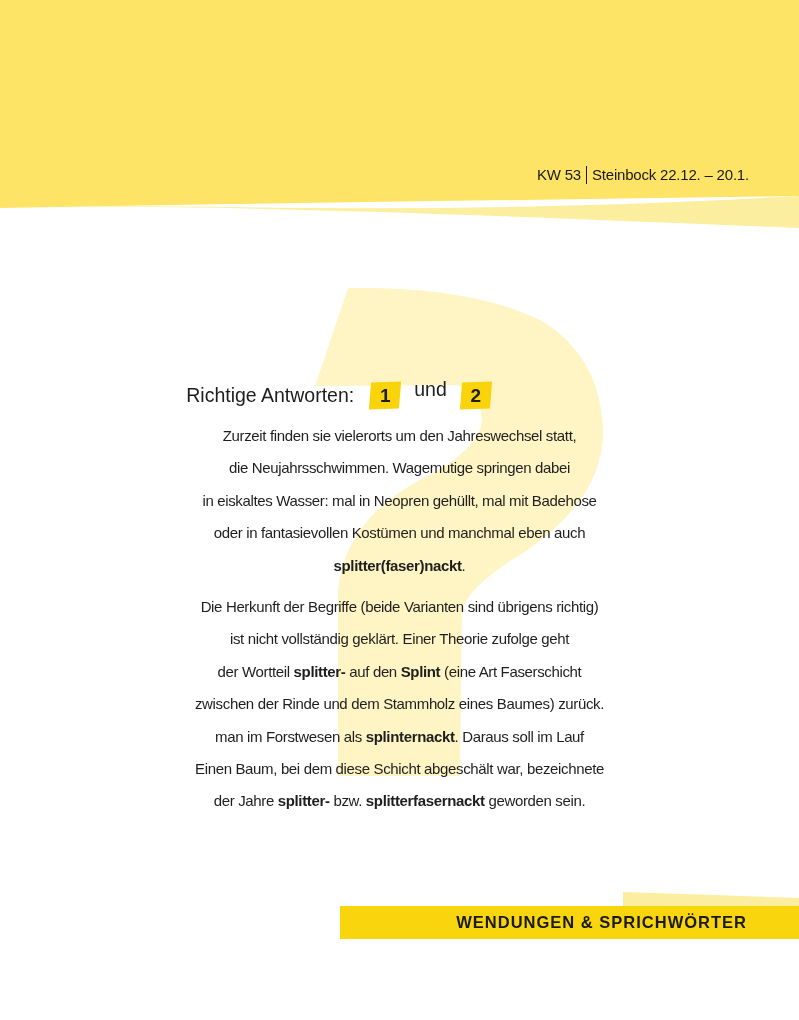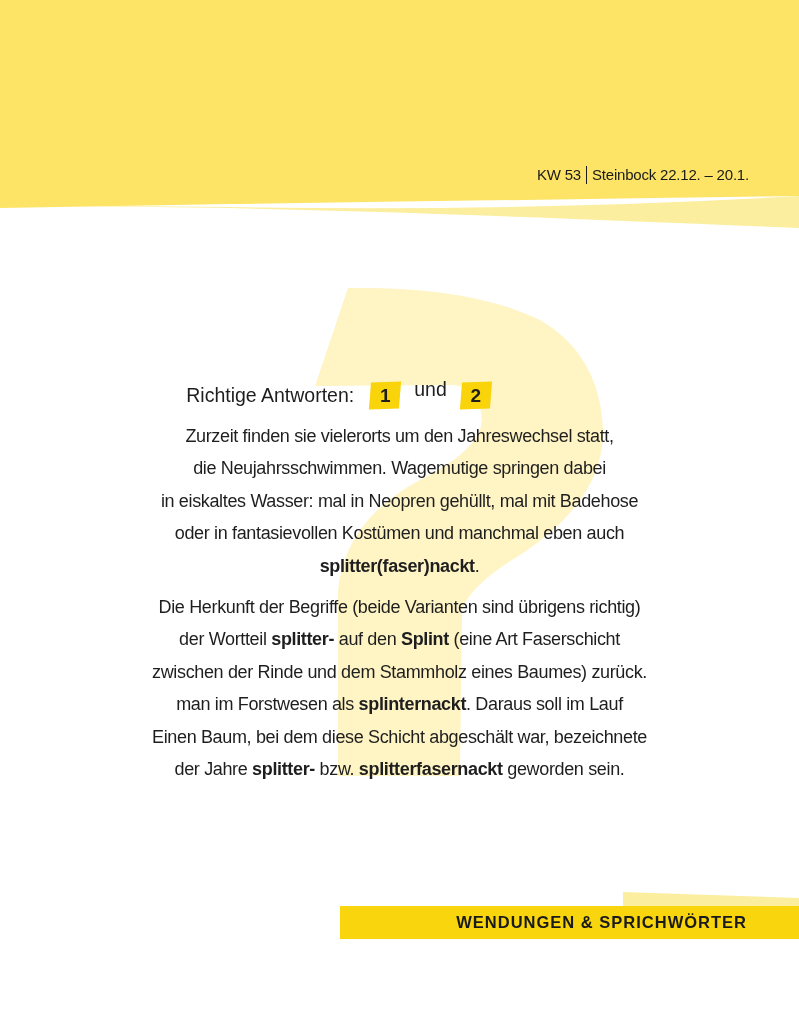--- a/index.html
+++ b/index.html
@@ -27,21 +27,21 @@
     font-weight:bold; font-size:19px; text-align:center; line-height:27px;
   }
   .badge::before {
     content:""; position:absolute; inset:0; background:#f9d40a;
     transform:skewX(-6deg) rotate(-1.5deg); z-index:0;
   }
   .badge span { position:relative; z-index:1; }
   .answers .und { margin:0 14px 12px 14px; }
   .para {
     position:absolute; left:40px; width:719px; text-align:center;
-    font-size:18px; line-height:32.4px; color:#1e1e1e;
+    font-size:15px; line-height:32.4px; color:#1e1e1e;
     letter-spacing:-0.35px;
   }
   .para b { font-weight:bold; }
   .p1 { top:420px; }
   .p2 { top:591px; }
   .footer-bar {
     position:absolute; left:340px; top:906px; width:459px; height:33px;
     background:#f8d50c;
   }
   .footer-label {
@@ -91,20 +91,21 @@
 <div class="para p1">
   <div>Zurzeit finden sie vielerorts um den Jahreswechsel statt,</div>
   <div>die Neujahrsschwimmen. Wagemutige springen dabei</div>
   <div>in eiskaltes Wasser: mal in Neopren gehüllt, mal mit Badehose</div>
   <div>oder in fantasievollen Kostümen und manchmal eben auch</div>
   <div><b>splitter(faser)nackt</b><span>.</span></div>
 </div>
 
 <div class="para p2">
   <div>Die Herkunft der Begriffe (beide Varianten sind übrigens richtig)</div>
+  <div>ist nicht vollständig geklärt. Einer Theorie zufolge geht</div>
   <div><span>der Wortteil </span><b>splitter-</b><span> auf den </span><b>Splint</b><span> (eine Art Faserschicht</span></div>
   <div>zwischen der Rinde und dem Stammholz eines Baumes) zurück.</div>
   <div><span>man im Forstwesen als </span><b>splinternackt</b><span>. Daraus soll im Lauf</span></div>
   <div>Einen Baum, bei dem diese Schicht abgeschält war, bezeichnete</div>
   <div><span>der Jahre </span><b>splitter-</b><span> bzw. </span><b>splitterfasernackt</b><span> geworden sein.</span></div>
 </div>
 
 <div class="footer-bar"></div>
 <div class="footer-label">WENDUNGEN &amp; SPRICHWÖRTER</div>
 

